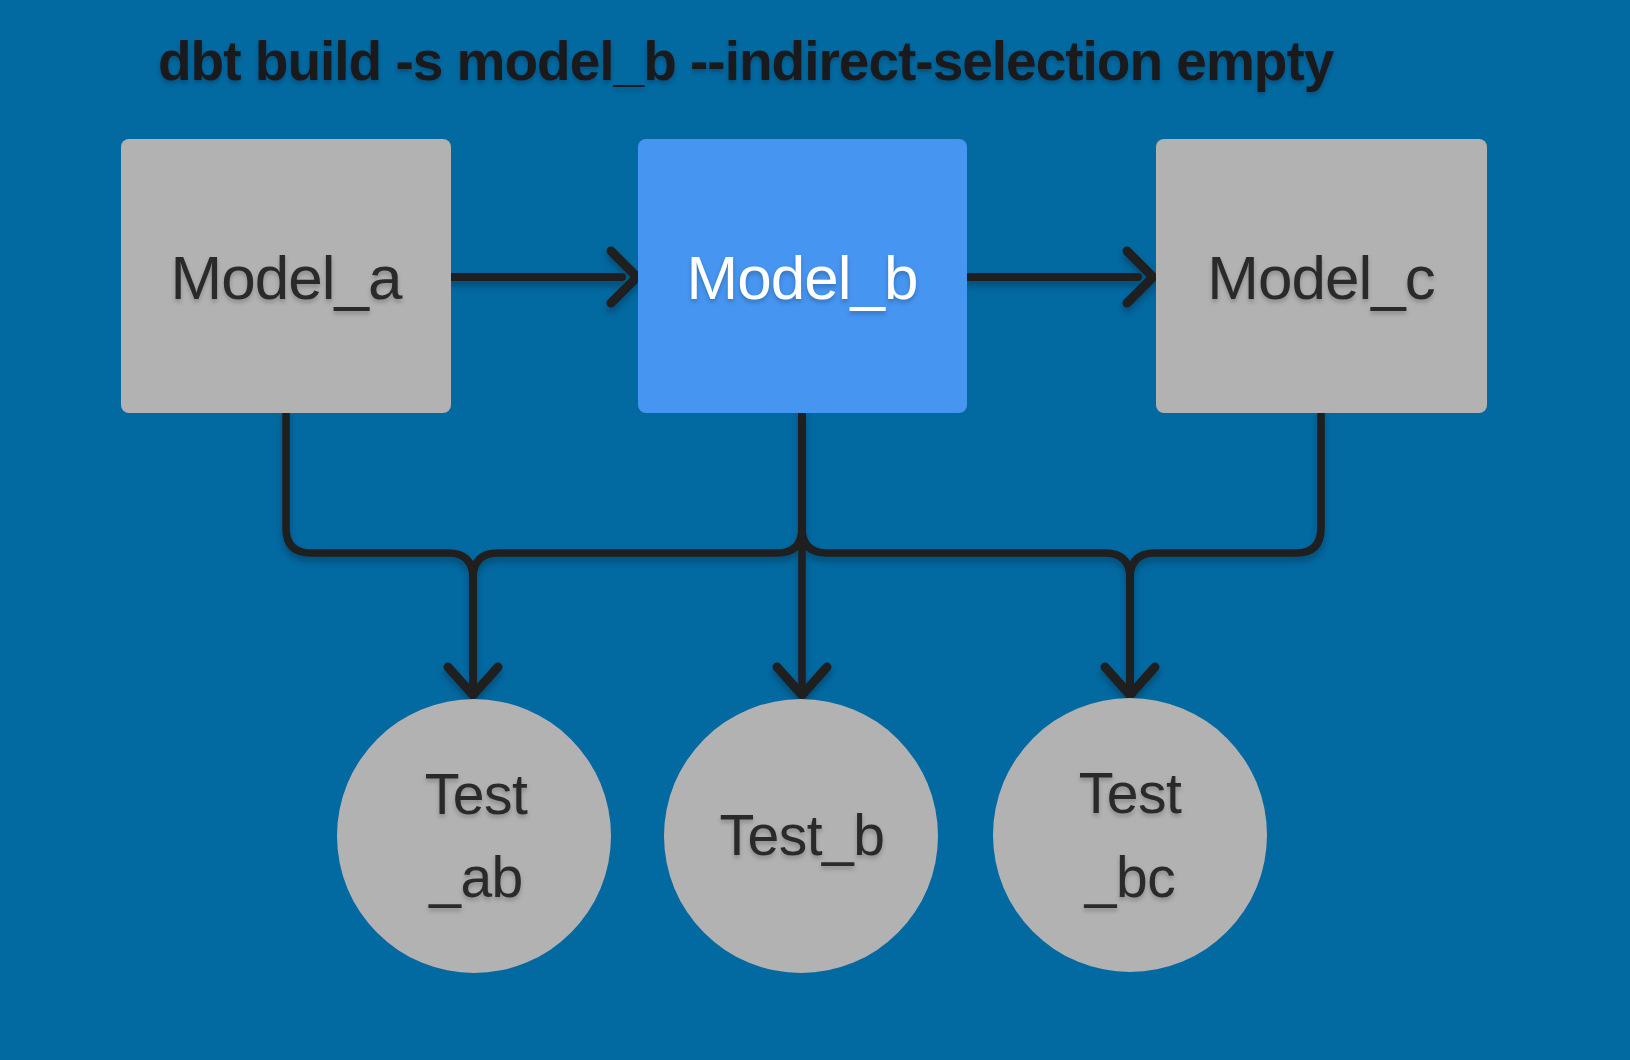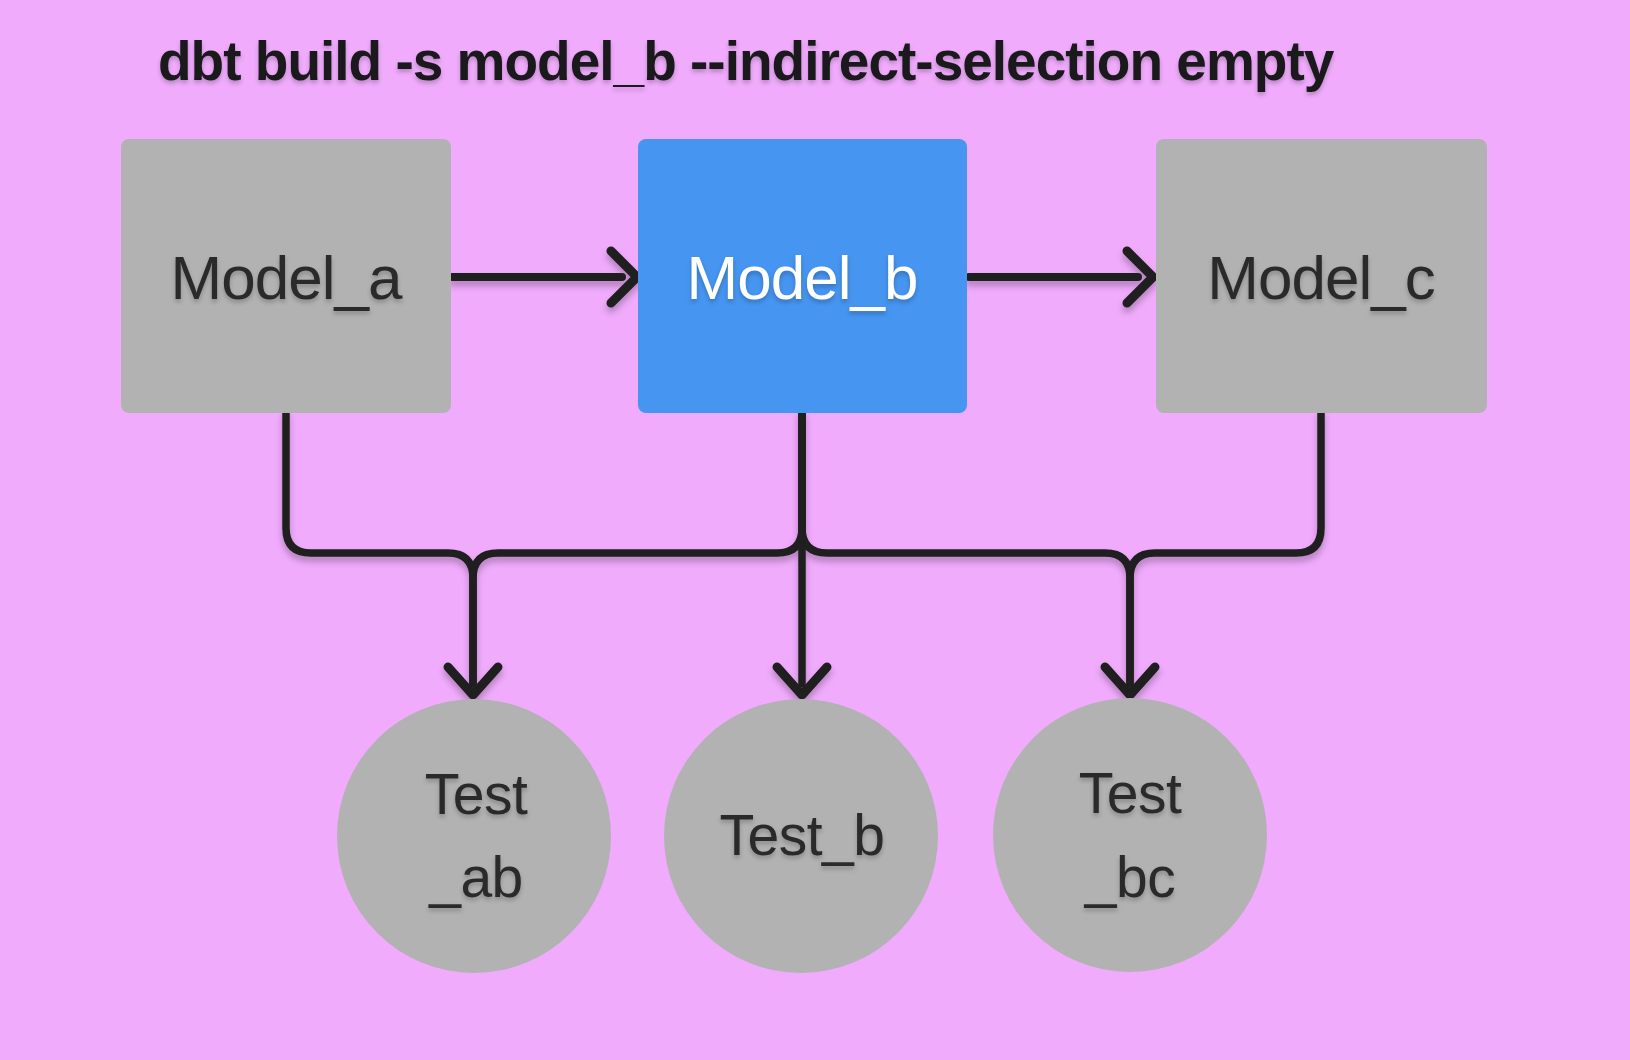--- a/index.html
+++ b/index.html
@@ -7,21 +7,21 @@
     padding: 0;
     background: #ffffff;
     width: 1630px;
     height: 1060px;
     overflow: hidden;
   }
   .stage {
     position: relative;
     width: 1630px;
     height: 1060px;
-    background: #f0abfc;
+    background: #0369a1;
   }
   svg {
     display: block;
   }
   svg text {
     font-family: "Liberation Sans", sans-serif;
   }
   .title-text {
     font-size: 55px;
     font-weight: 600;

